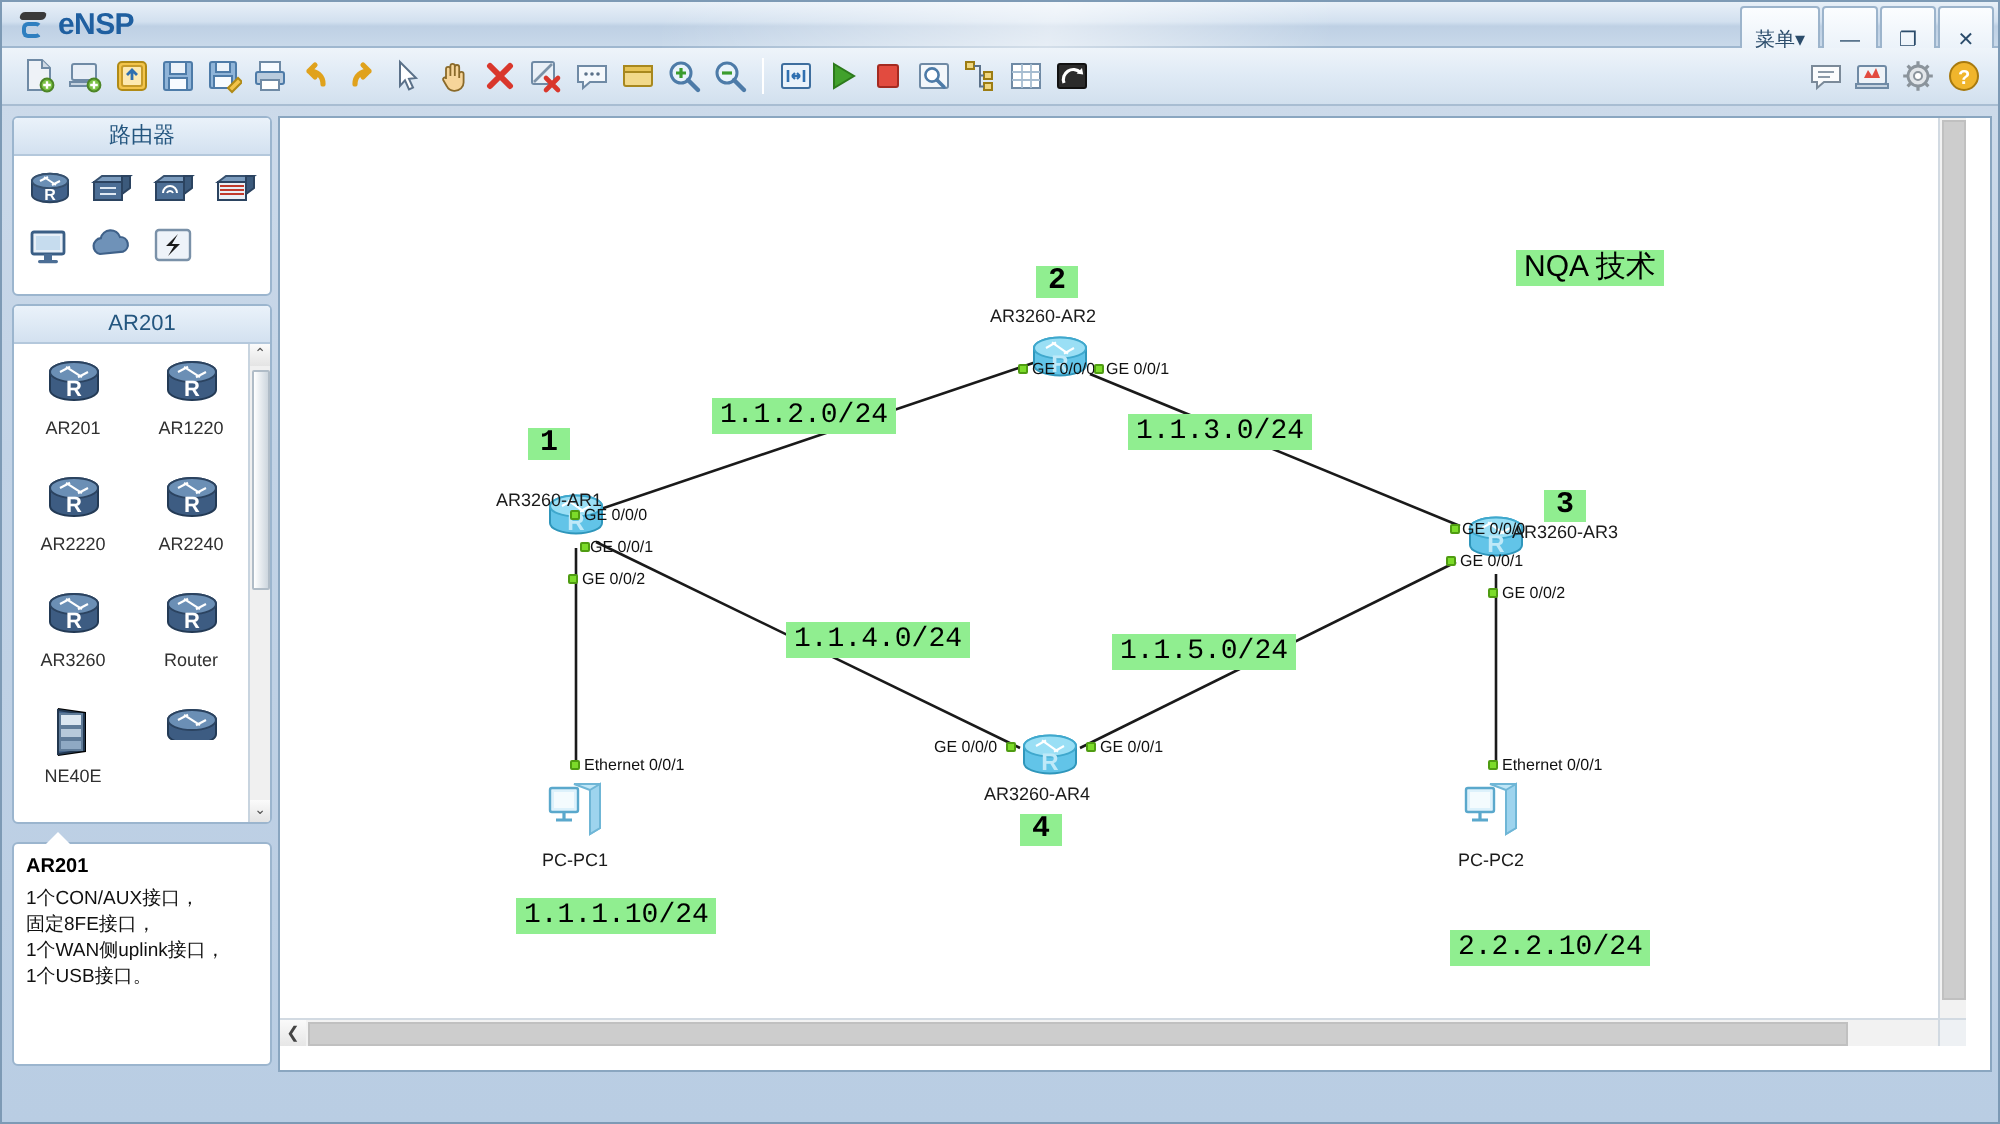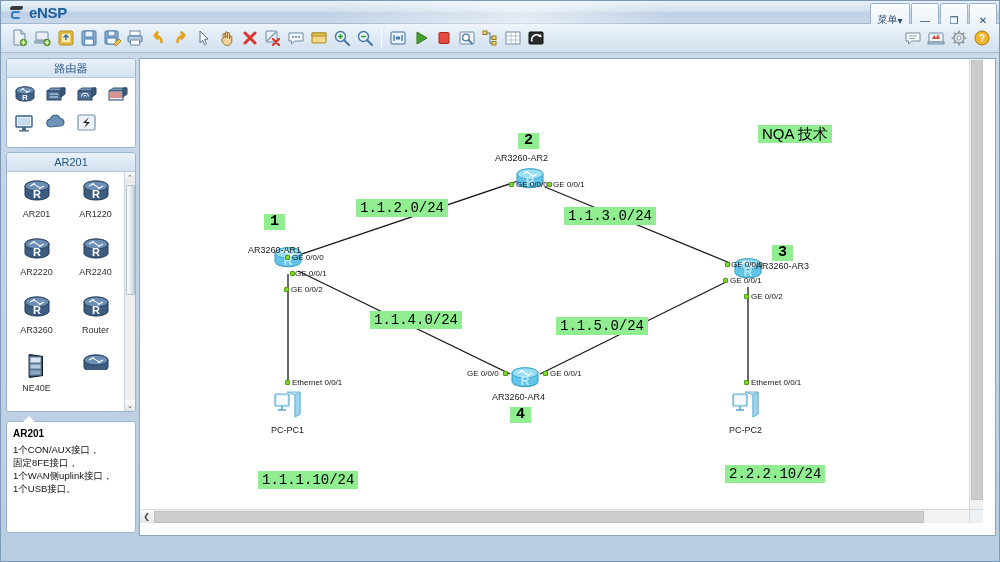--- a/index.html
+++ b/index.html
@@ -742,23 +742,23 @@
           <rect x="5" y="9" width="10" height="8" fill="#f4fbfe"></rect>
           <path d="M10 19v4M6 23h8" stroke="#5aa8cc" stroke-width="1.6"></path>
         </svg>
       </div>
       <div class="nodename" style="left:589px; top:366px;">PC-PC2</div>
       <div class="port-dot" style="left:604px; top:321px;"></div>
       <div class="iflabel" style="left:611px; top:319px;">Ethernet 0/0/1</div>
 
       <div class="chip" style="left:216px; top:140px;">1.1.2.0/24</div>
       <div class="chip" style="left:424px; top:148px;">1.1.3.0/24</div>
-      <div class="chip" style="left:230px; top:252px;">1.1.4.0/24</div>
+      <div class="chip" style="left:253px; top:252px;">1.1.4.0/24</div>
       <div class="chip" style="left:416px; top:258px;">1.1.5.0/24</div>
-      <div class="chip" style="left:118px; top:412px;">1.1.1.10/24</div>
+      <div class="chip" style="left:118px; top:390px;">1.1.1.10/24</div>
       <div class="chip" style="left:585px; top:406px;">2.2.2.10/24</div>
 
       <div class="chip cjk" style="left:618px; top:66px;">NQA 技术</div>
 
       <div class="vscroll">
         <div class="thumb"></div>
       </div>
       <div class="hscroll">
         <div class="arrow">❮</div>
         <div class="thumb"></div>

